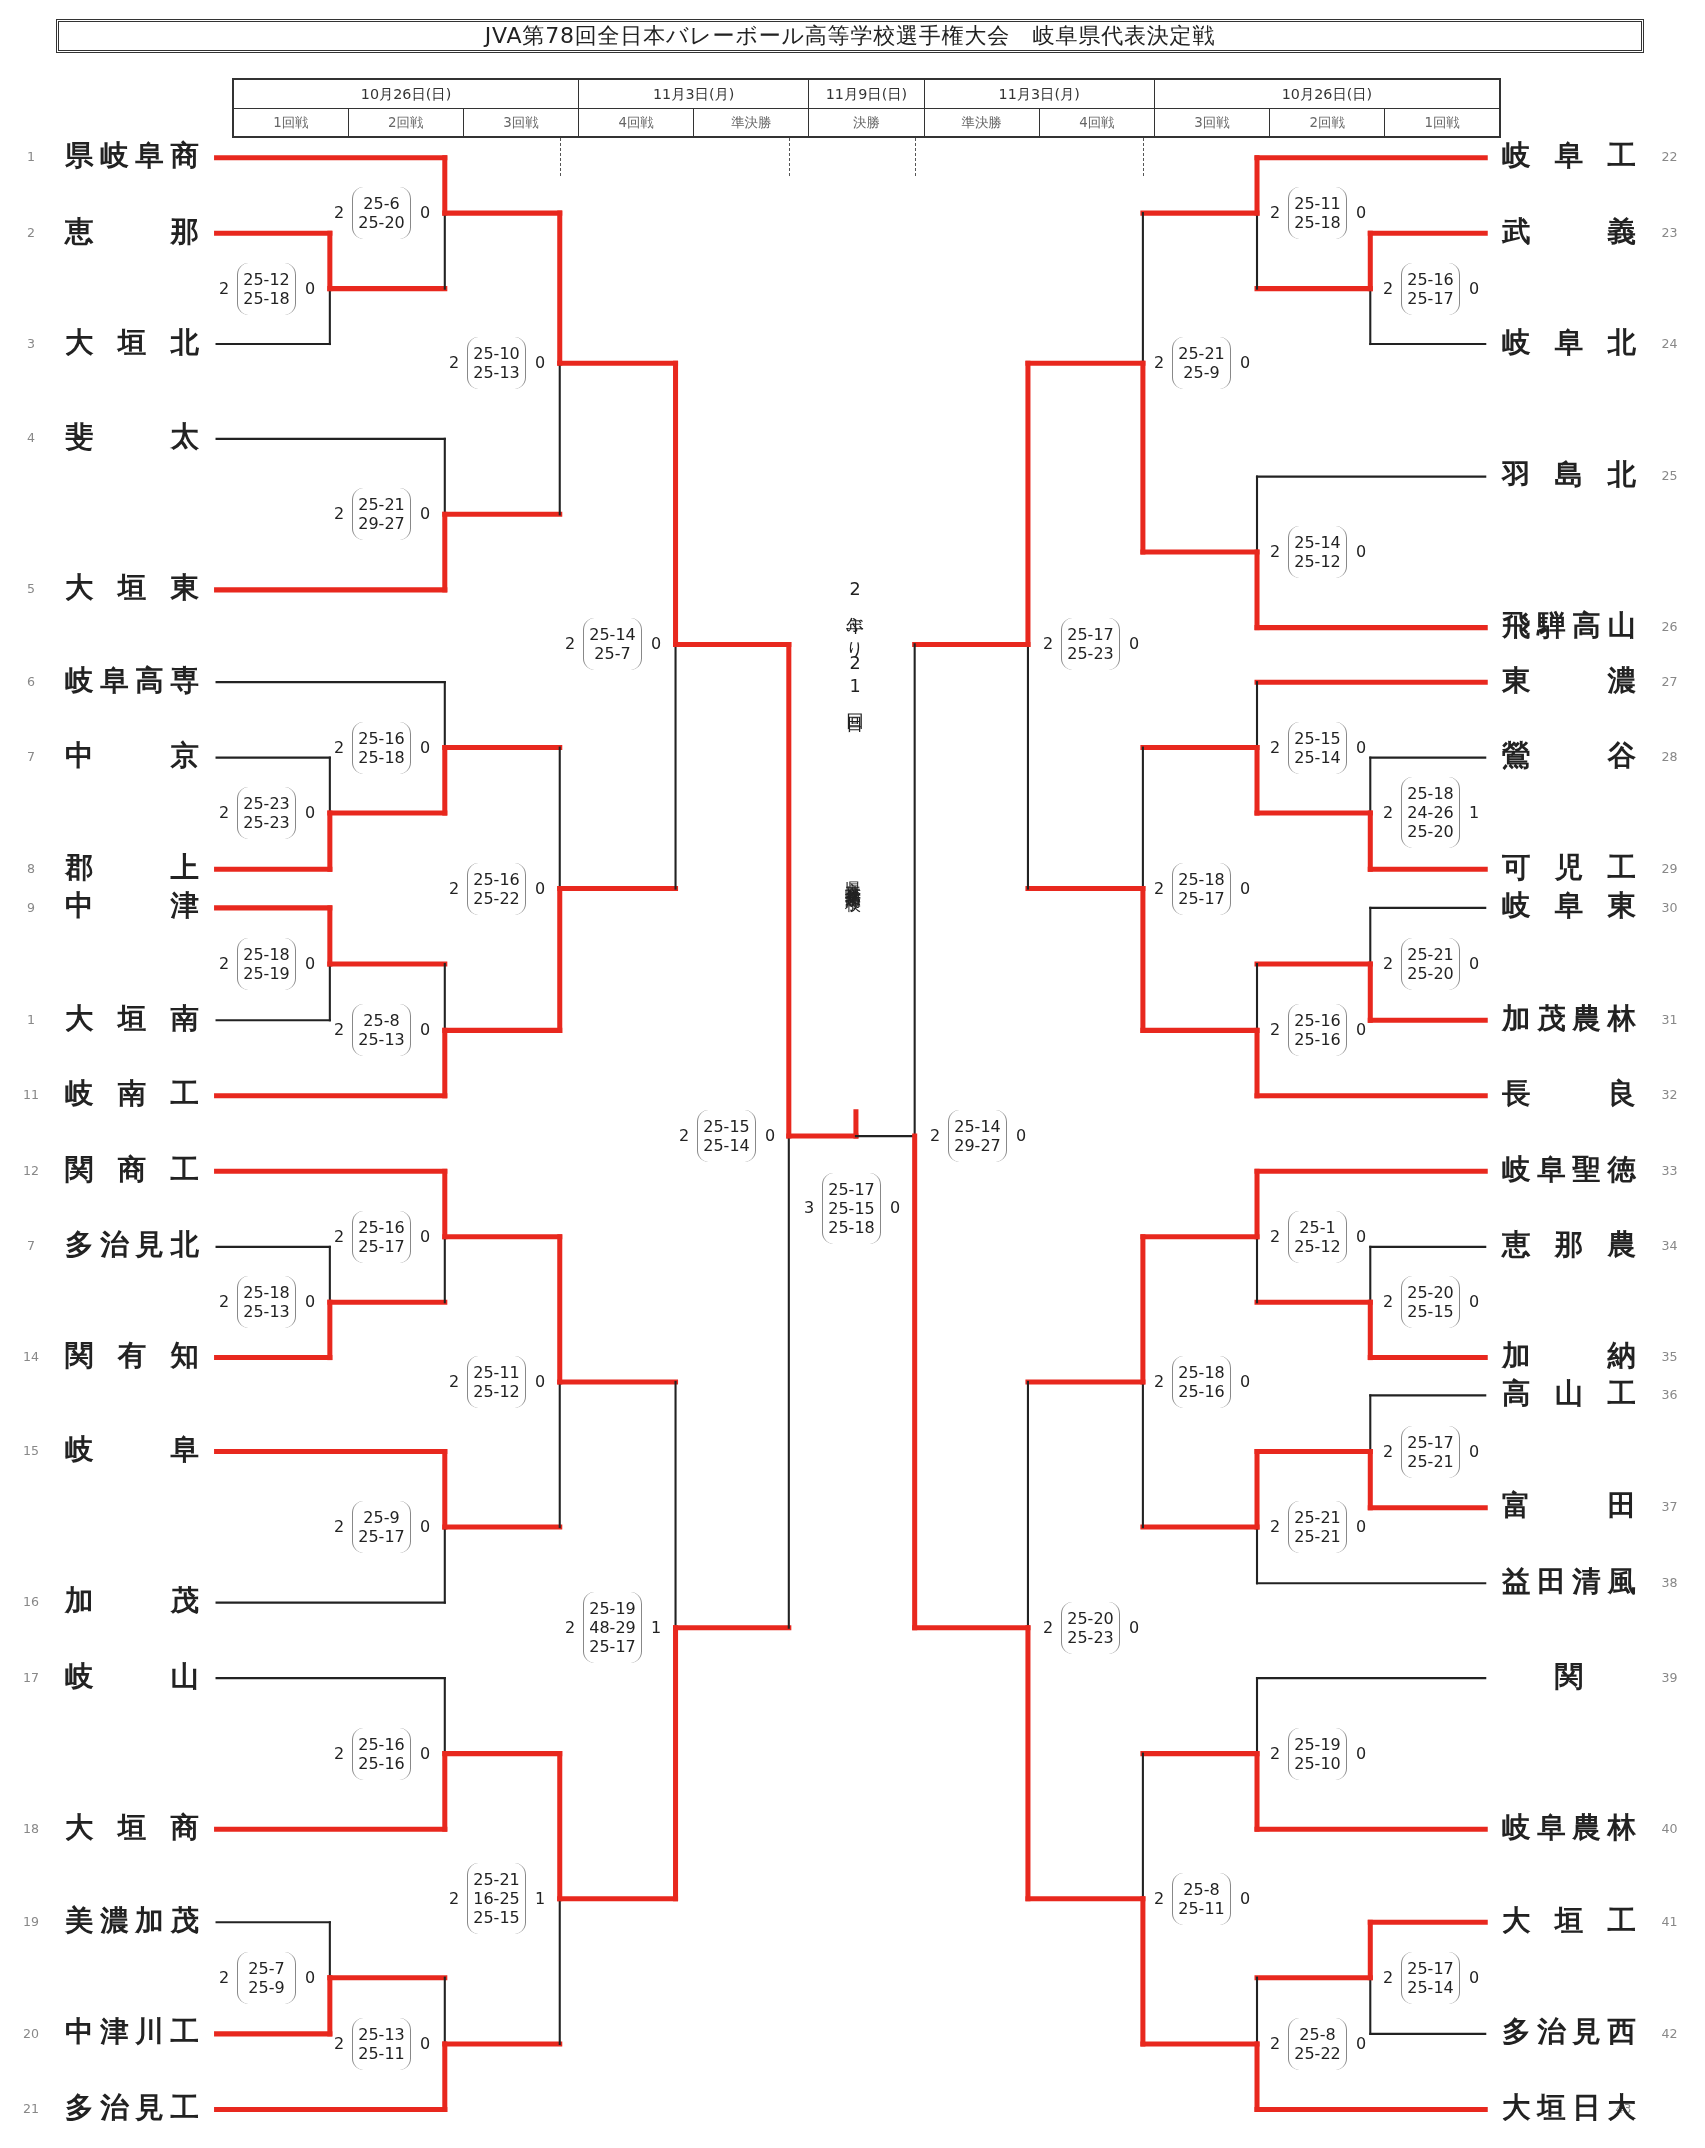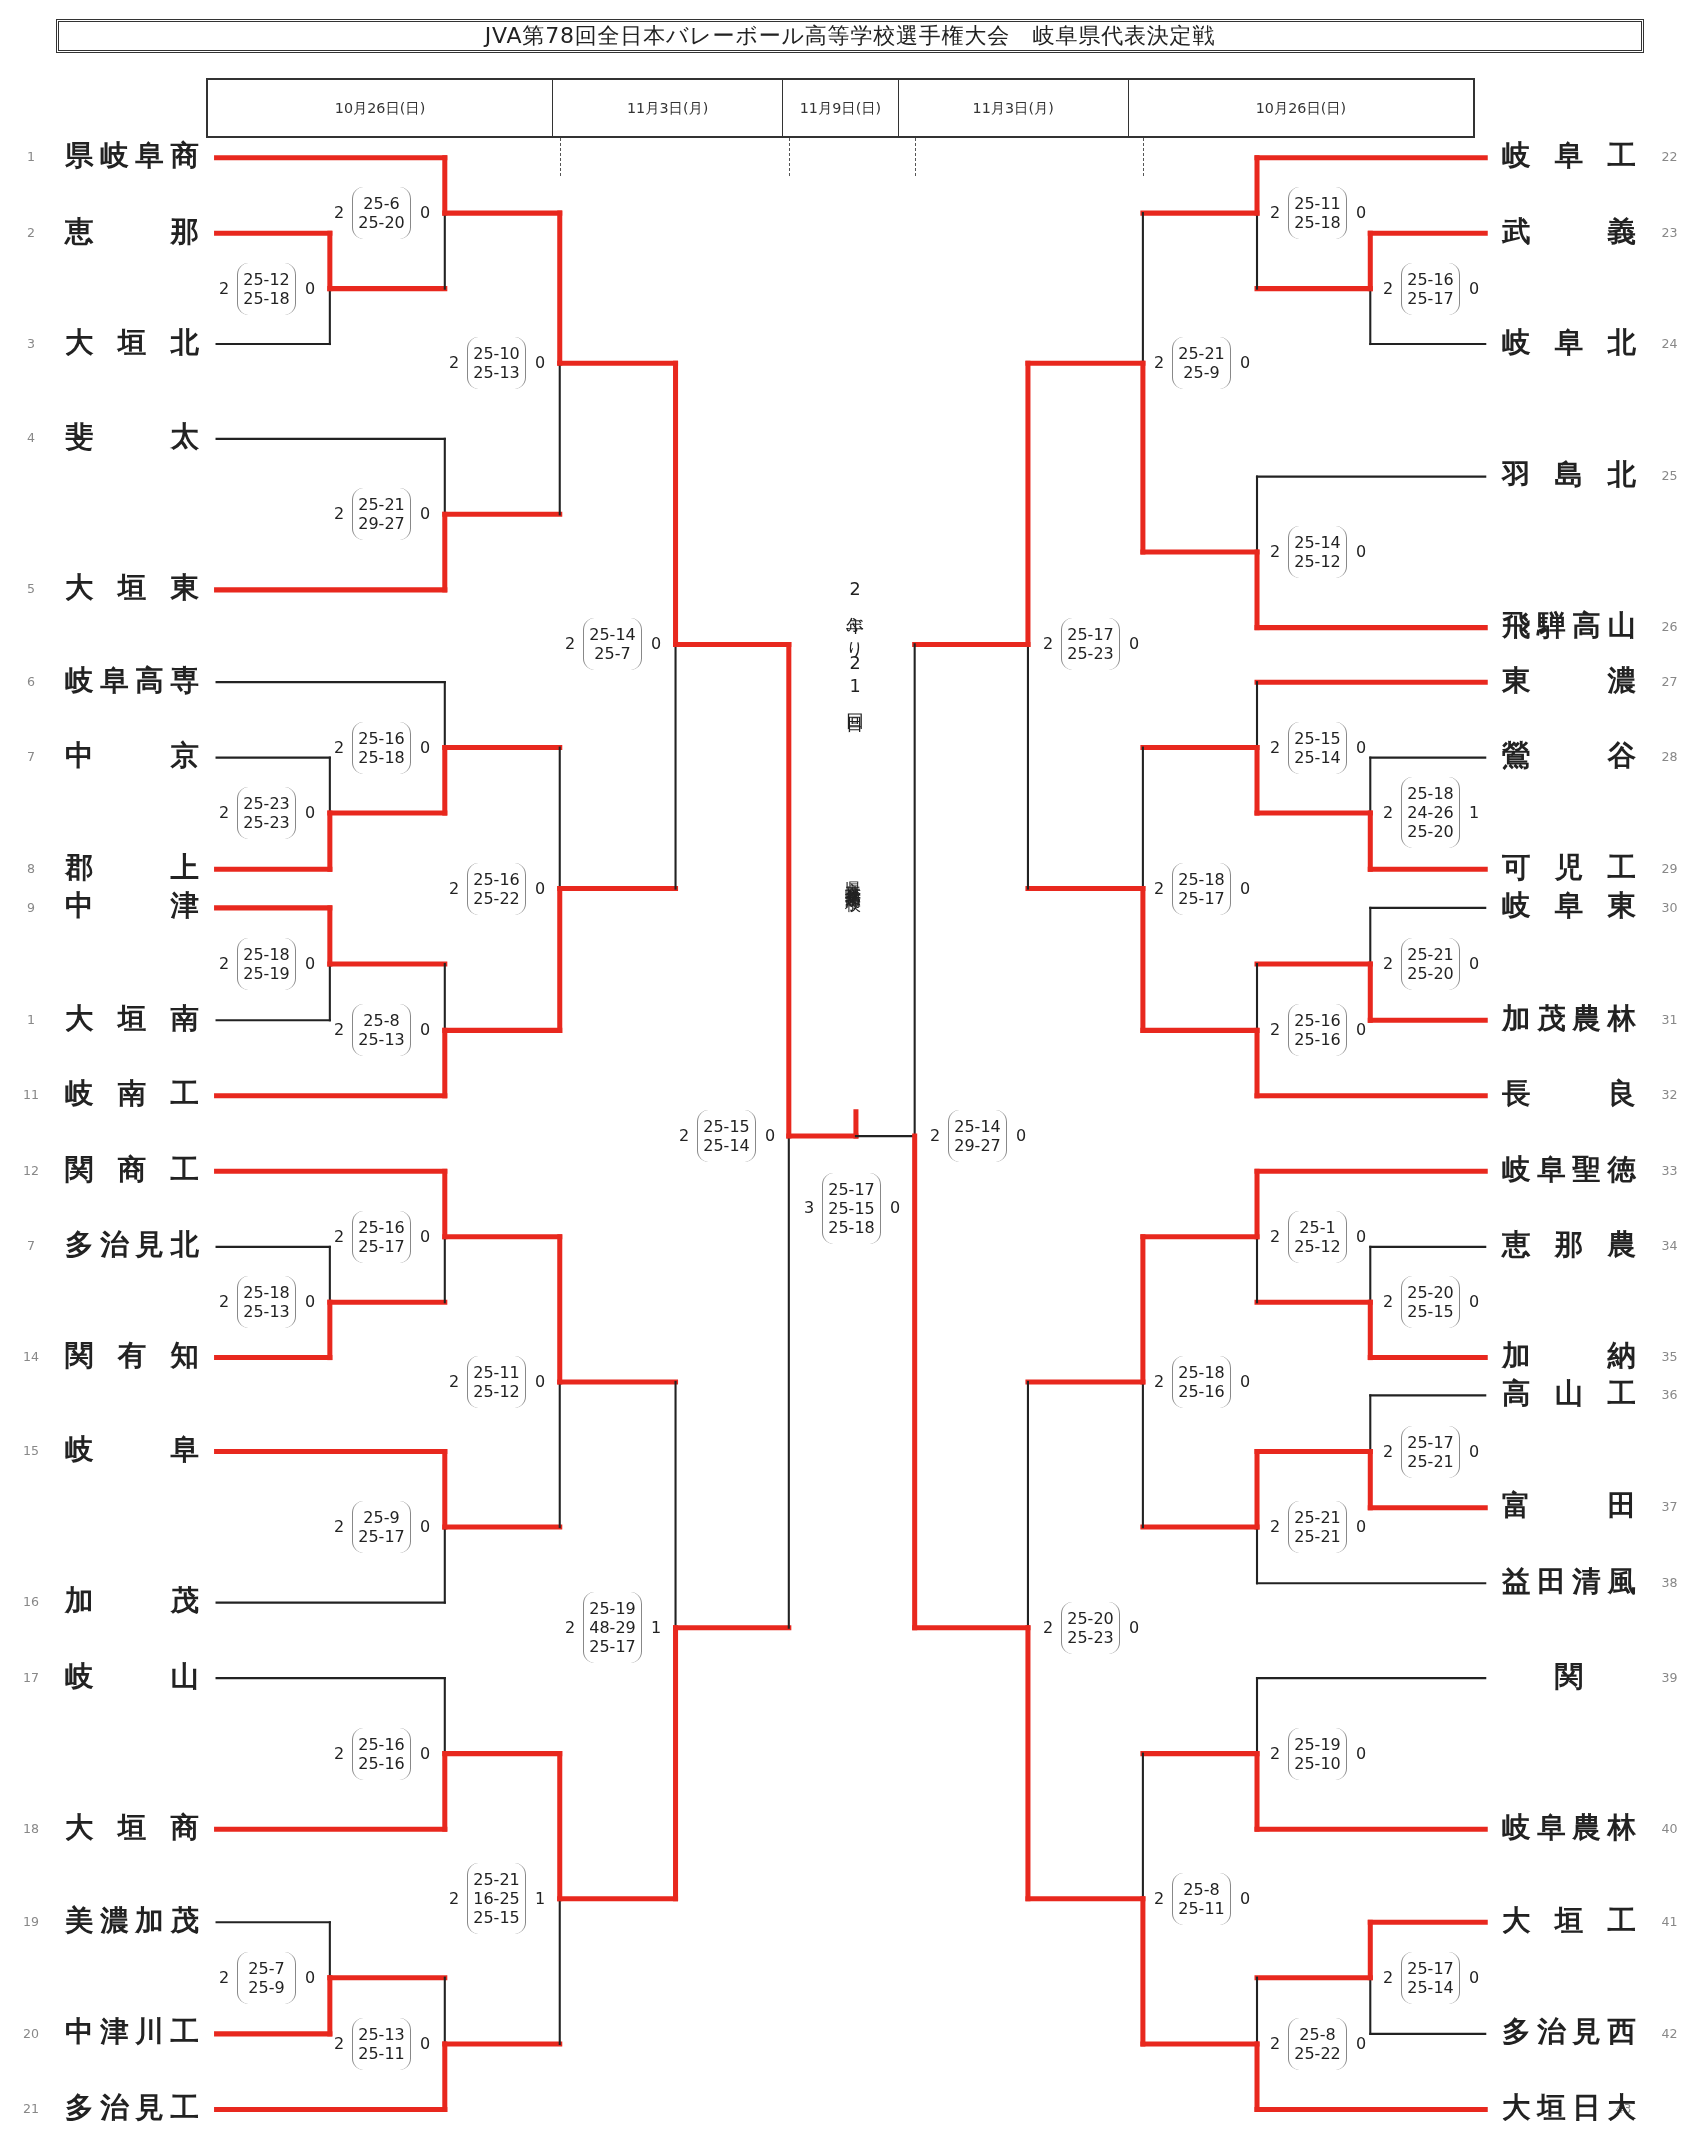--- a/index.html
+++ b/index.html
@@ -1,21 +1,21 @@
 <!DOCTYPE html>
 <html style="font-size:13.4px"><head>
 <meta charset="utf-8">
 <style>
   html, body { margin:0; padding:0; background:#ffffff; }
   body { width:1706px; height:2148px; position:relative; overflow:hidden;
          font-family:"DejaVu Sans","Liberation Sans",sans-serif; color:#222; }
   .title-box { position:absolute; left:56px; top:18.5px; width:1588px; height:34px;
                border:3.4px double #333; box-sizing:border-box; display:flex;
                align-items:center; justify-content:center; font-size:22px; letter-spacing:0.8px; }
-  table.hdr { position:absolute; left:206px; top:78px; width:1269px; height:60px;
+  table.hdr { position:absolute; left:232px; top:78px; width:1269px; height:60px;
               border-collapse:collapse; border:2.5px solid #333; table-layout:fixed; }
   table.hdr td { border:1.3px solid #333; text-align:center; font-size:14.3px; color:#333; padding:0; }
   table.hdr tr.rounds td { color:#666; font-size:13.4px; }
   #bracket { position:absolute; left:0; top:0; }
   .team { position:absolute; font-size:28.5px; font-weight:bold; color:#222;
           display:flex; justify-content:space-between; width:134px; height:34px; align-items:center; }
   .seed { position:absolute; font-size:12.6px; color:#888; width:25px; text-align:center; }
   .score-box { position:absolute; font-size:16px; color:#222; text-align:center; line-height:19.3px;
                border-left:1.3px solid #888; border-right:1.3px solid #888;
                border-radius:11.7px; padding:6.7px 3.4px; width:59px; box-sizing:border-box; }
@@ -29,20 +29,33 @@
 <div class="title-box">JVA第78回全日本バレーボール高等学校選手権大会　岐阜県代表決定戦</div>
 
 <table class="hdr">
   <tbody>
       <tr class="dates">
     <td colspan="3">10月26日(日)</td>
     <td colspan="2">11月3日(月)</td>
     <td colspan="1">11月9日(日)</td>
     <td colspan="2">11月3日(月)</td>
     <td colspan="3">10月26日(日)</td>
+  </tr>
+  <tr class="rounds">
+    <td>1回戦</td>
+    <td>2回戦</td>
+    <td>3回戦</td>
+    <td>4回戦</td>
+    <td>準決勝</td>
+    <td>決勝</td>
+    <td>準決勝</td>
+    <td>4回戦</td>
+    <td>3回戦</td>
+    <td>2回戦</td>
+    <td>1回戦</td>
   </tr>
 </tbody>
   </table>
 
 <div class="dash" style="left:560px;top:138px;height:38px;"></div>
 <div class="dash" style="left:789px;top:138px;height:38px;"></div>
 <div class="dash" style="left:915px;top:138px;height:38px;"></div>
 <div class="dash" style="left:1143px;top:138px;height:38px;"></div>
 
 <svg id="bracket" width="1706" height="2148" viewBox="0 0 2033 2560">

